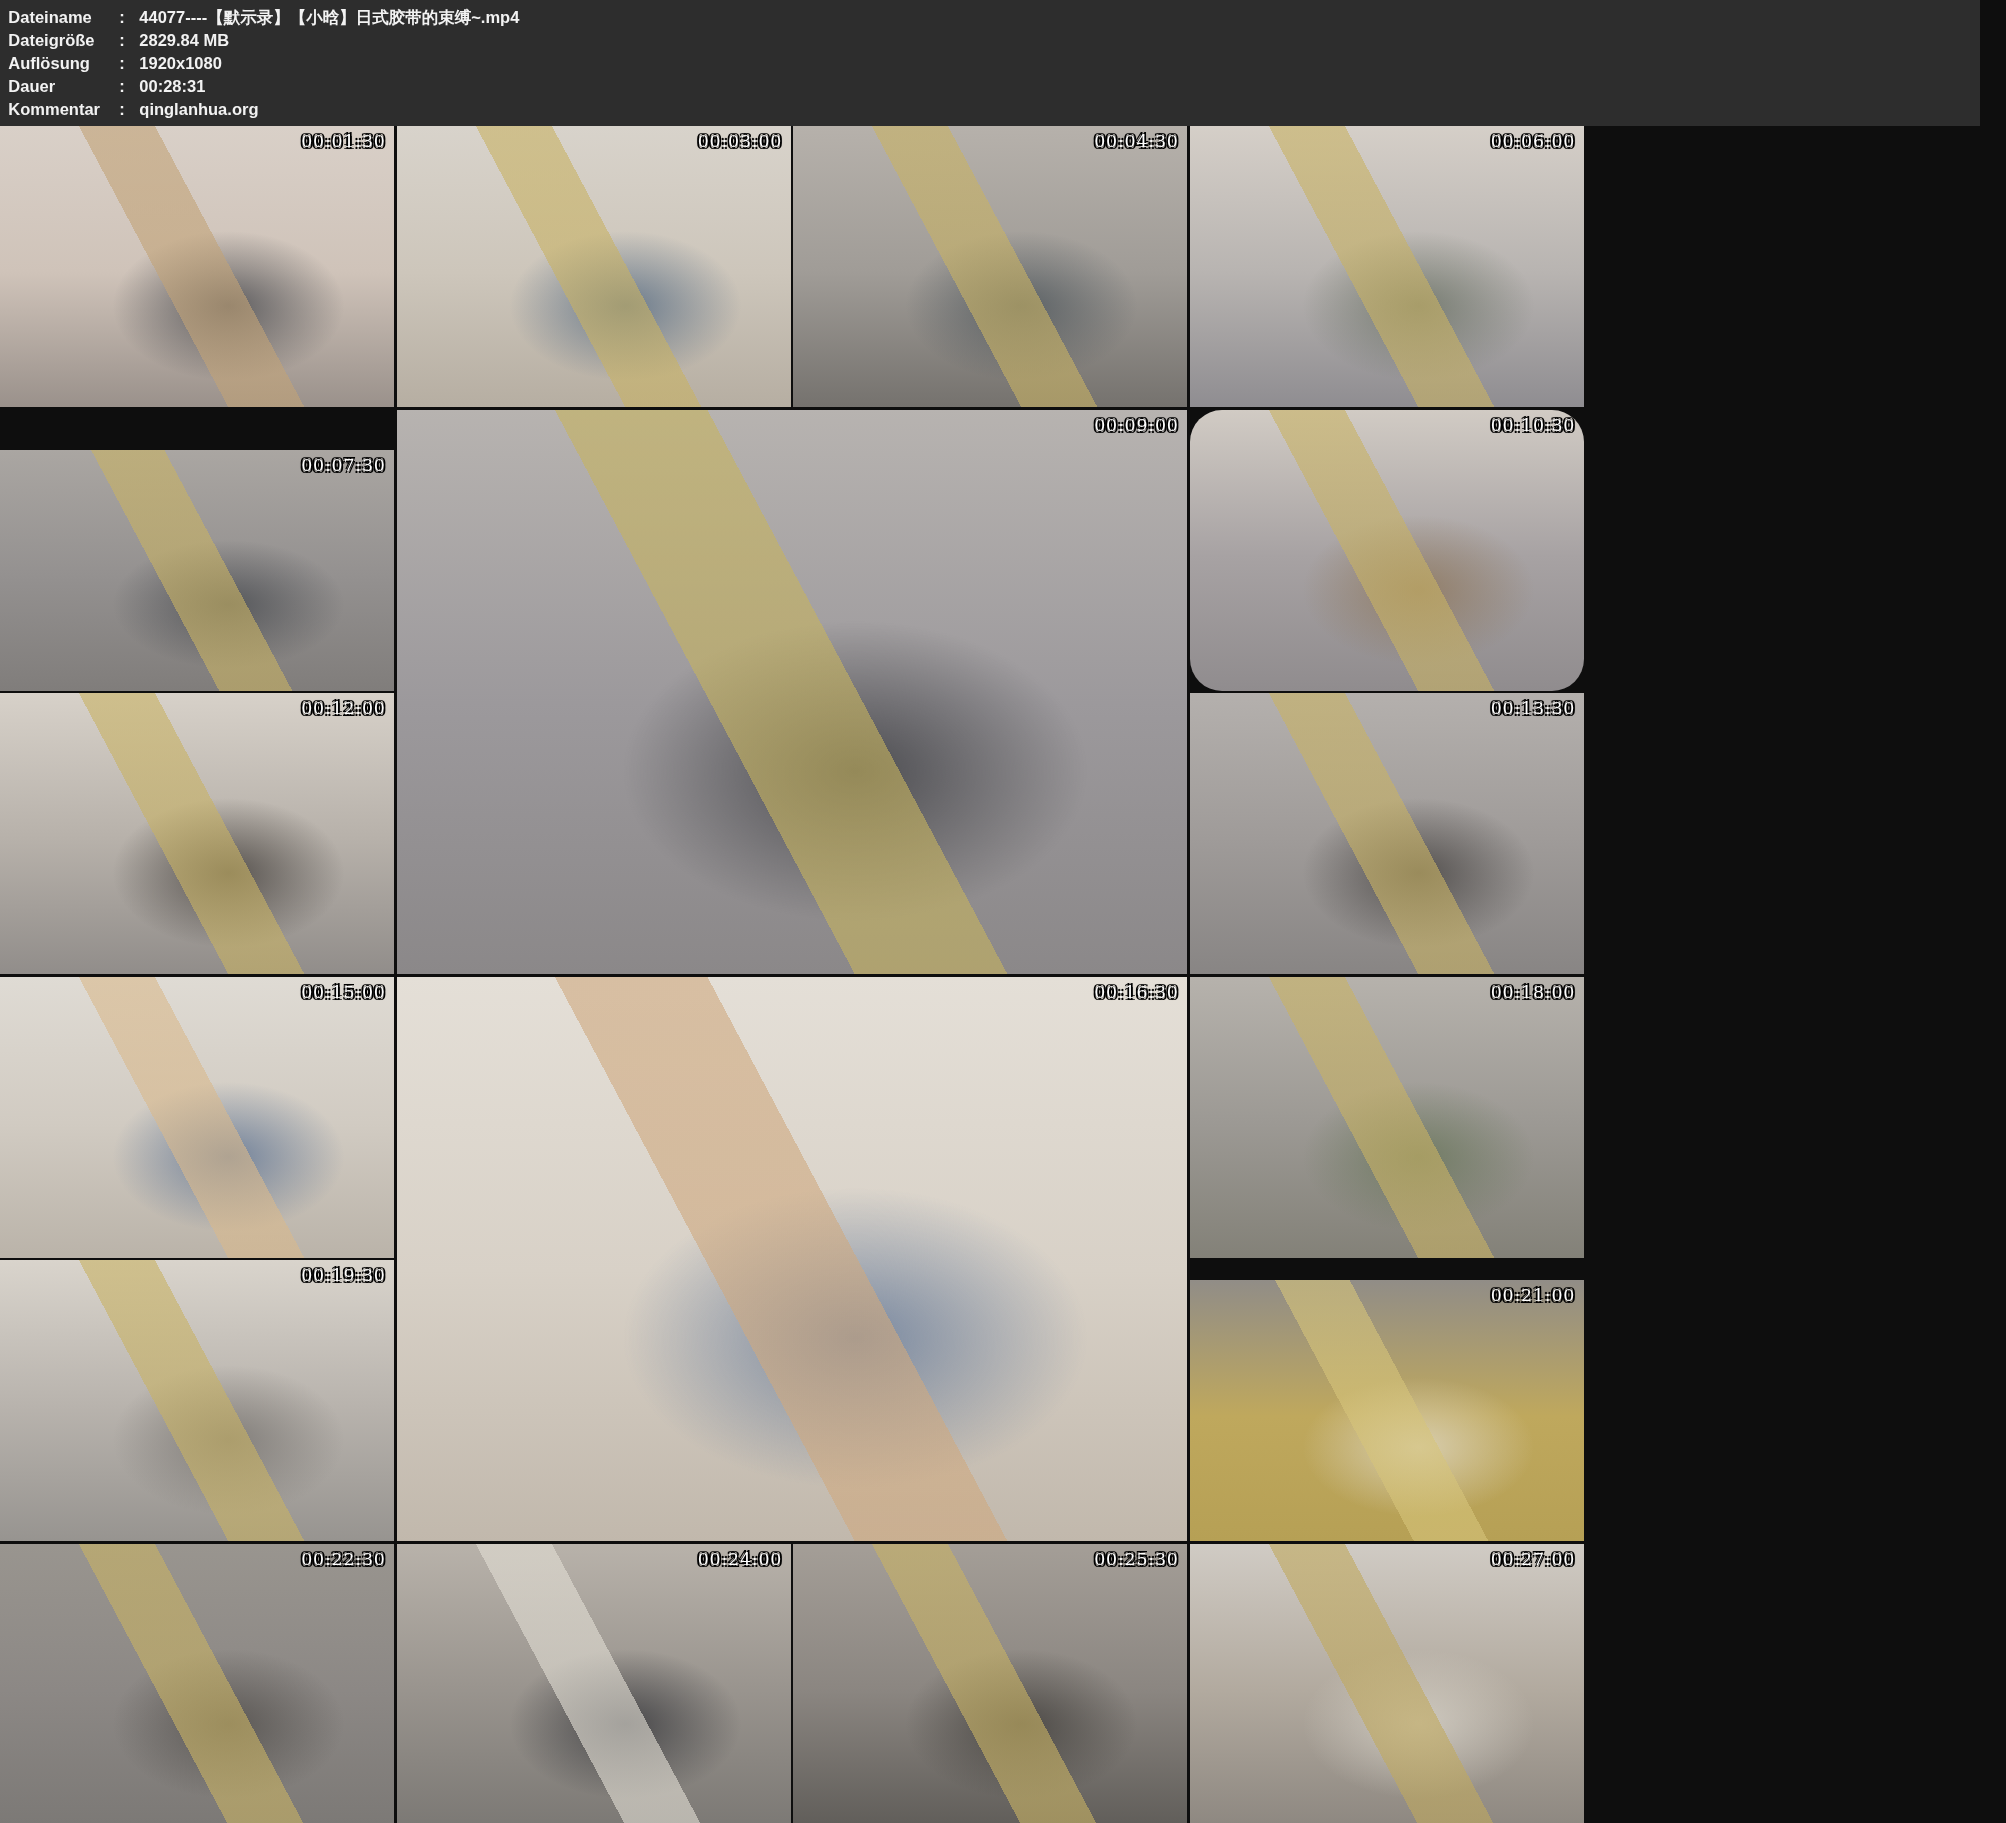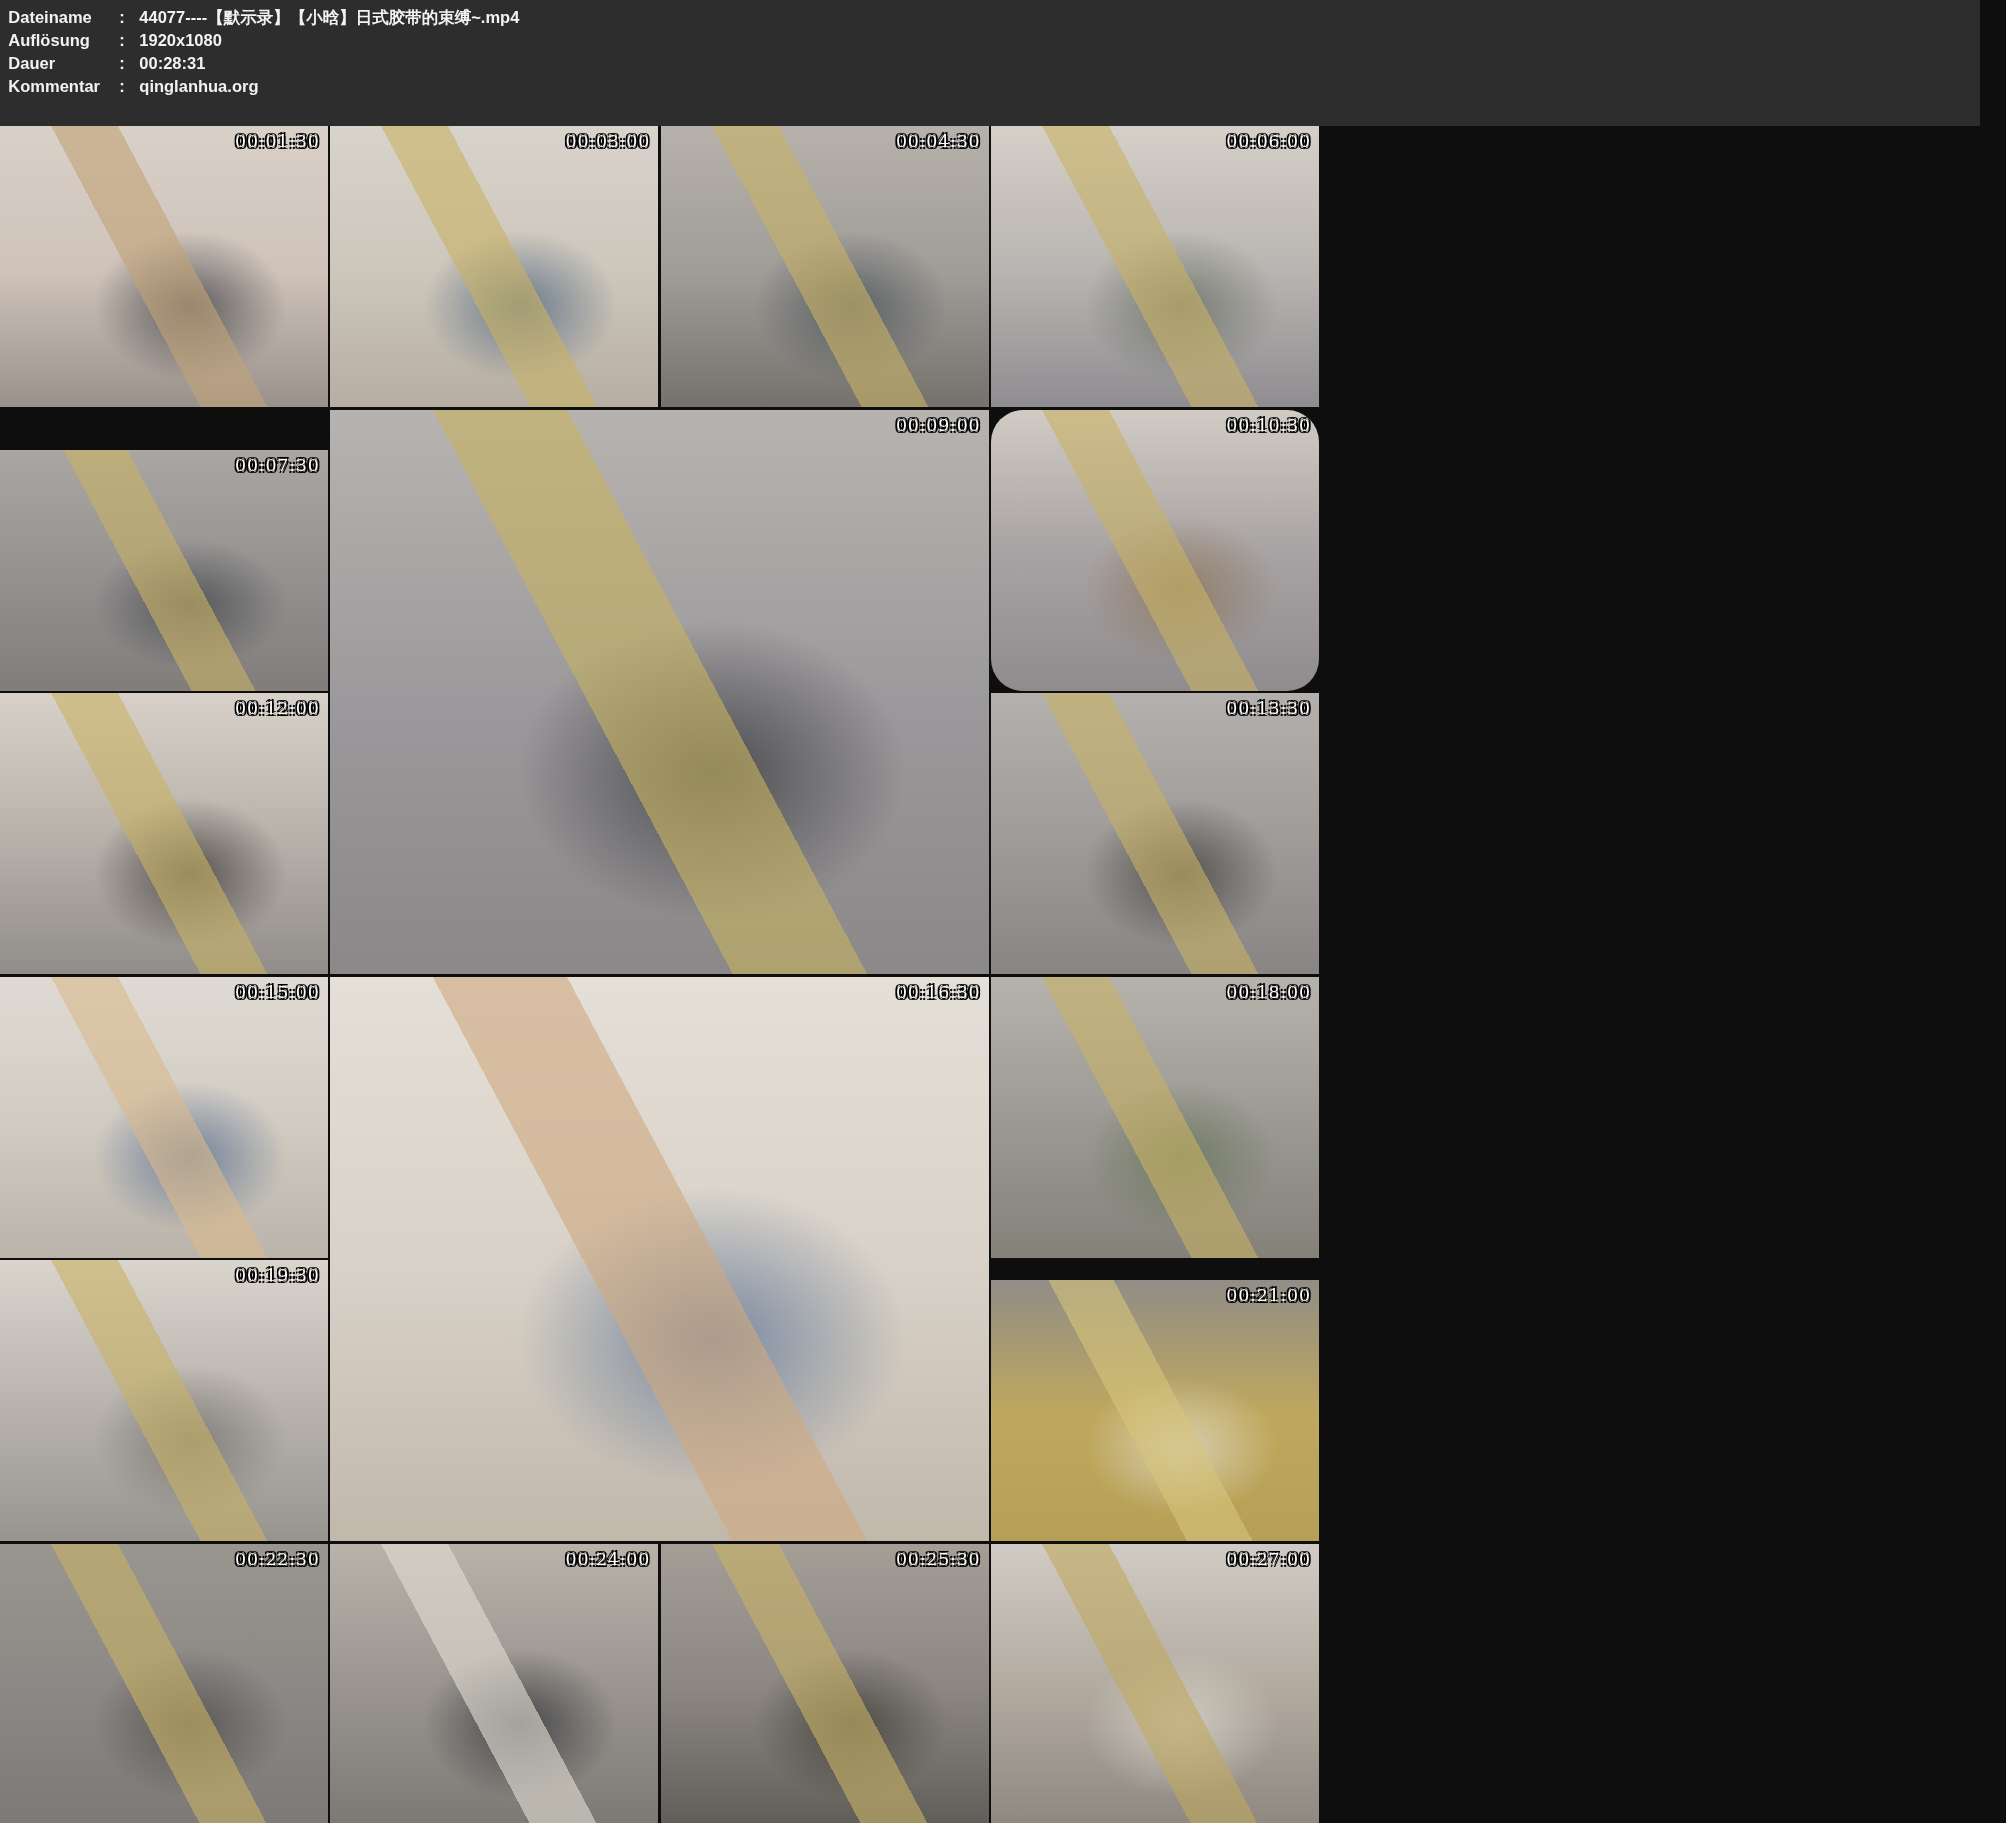--- a/index.html
+++ b/index.html
@@ -28,21 +28,21 @@
     line-height: 23px;
     color: #f2f2f2;
     white-space: nowrap;
   }
   .meta-label { display: inline-block; width: 111px; }
   .meta-colon { display: inline-block; width: 20px; text-align: left; }
   .meta-value { display: inline-block; }
   
   .thumb-grid {
     display: grid;
-    grid-template-columns: repeat(6, 1fr);
+    grid-template-columns: repeat(5, 1fr);
     grid-template-rows: repeat(6, 281px);
     gap: 2.5px;
     width: 100%;
     background: #0e0e0e;
   }
   .tile {
     position: relative;
     overflow: hidden;
     background: #888;
   }
@@ -63,20 +63,23 @@
   }
 </style>
 </head>
 <body>
 
 <div class="sheet">
 
   <div class="meta-header">
     <div class="meta-row">
       <span class="meta-label">Dateiname</span><span class="meta-colon">:</span><span class="meta-value">44077----【默示录】【小晗】日式胶带的束缚~.mp4</span>
+    </div>
+    <div class="meta-row">
+      <span class="meta-label">Dateigröße</span><span class="meta-colon">:</span><span class="meta-value">2829.84 MB</span>
     </div>
     <div class="meta-row">
       <span class="meta-label">Auflösung</span><span class="meta-colon">:</span><span class="meta-value">1920x1080</span>
     </div>
     <div class="meta-row">
       <span class="meta-label">Dauer</span><span class="meta-colon">:</span><span class="meta-value">00:28:31</span>
     </div>
     <div class="meta-row">
       <span class="meta-label">Kommentar</span><span class="meta-colon">:</span><span class="meta-value">qinglanhua.org</span>
     </div>

